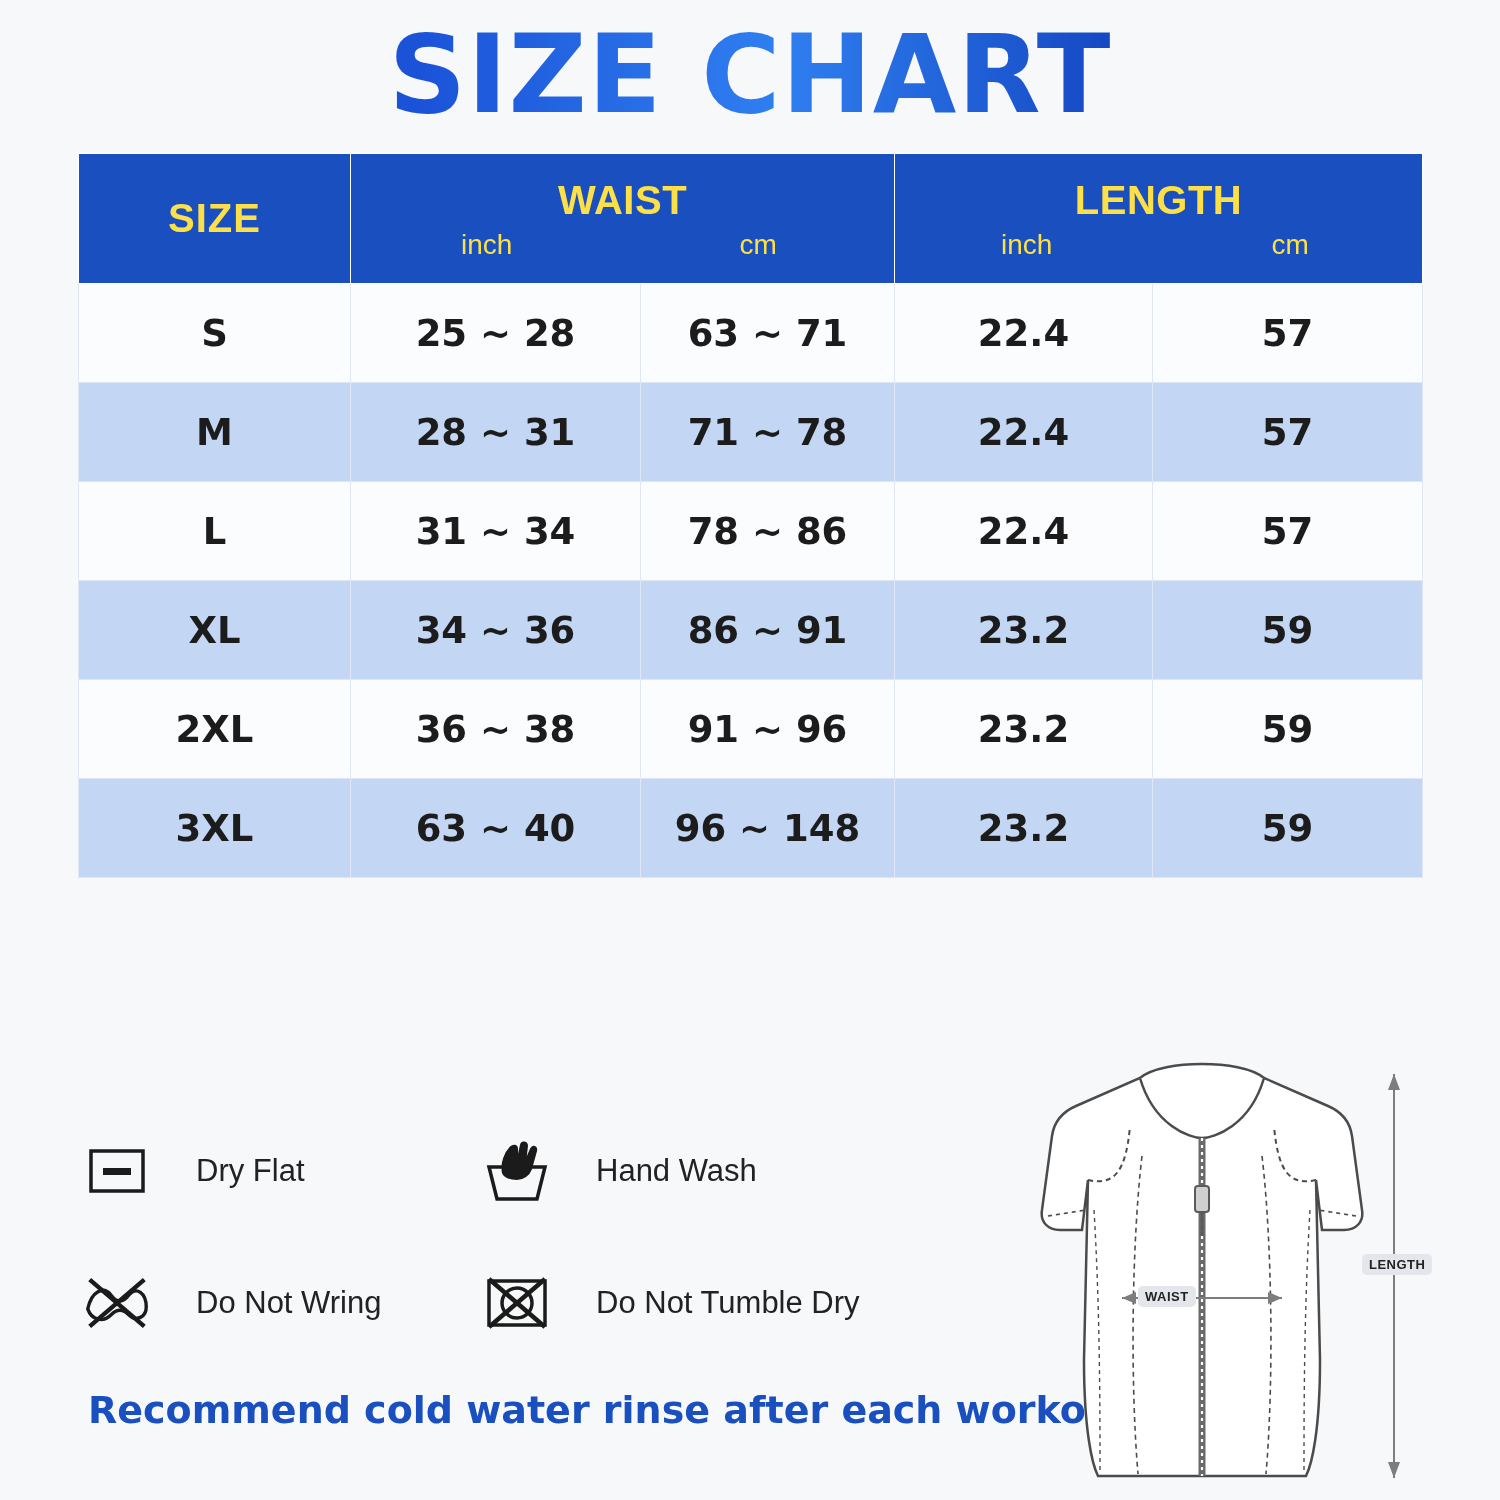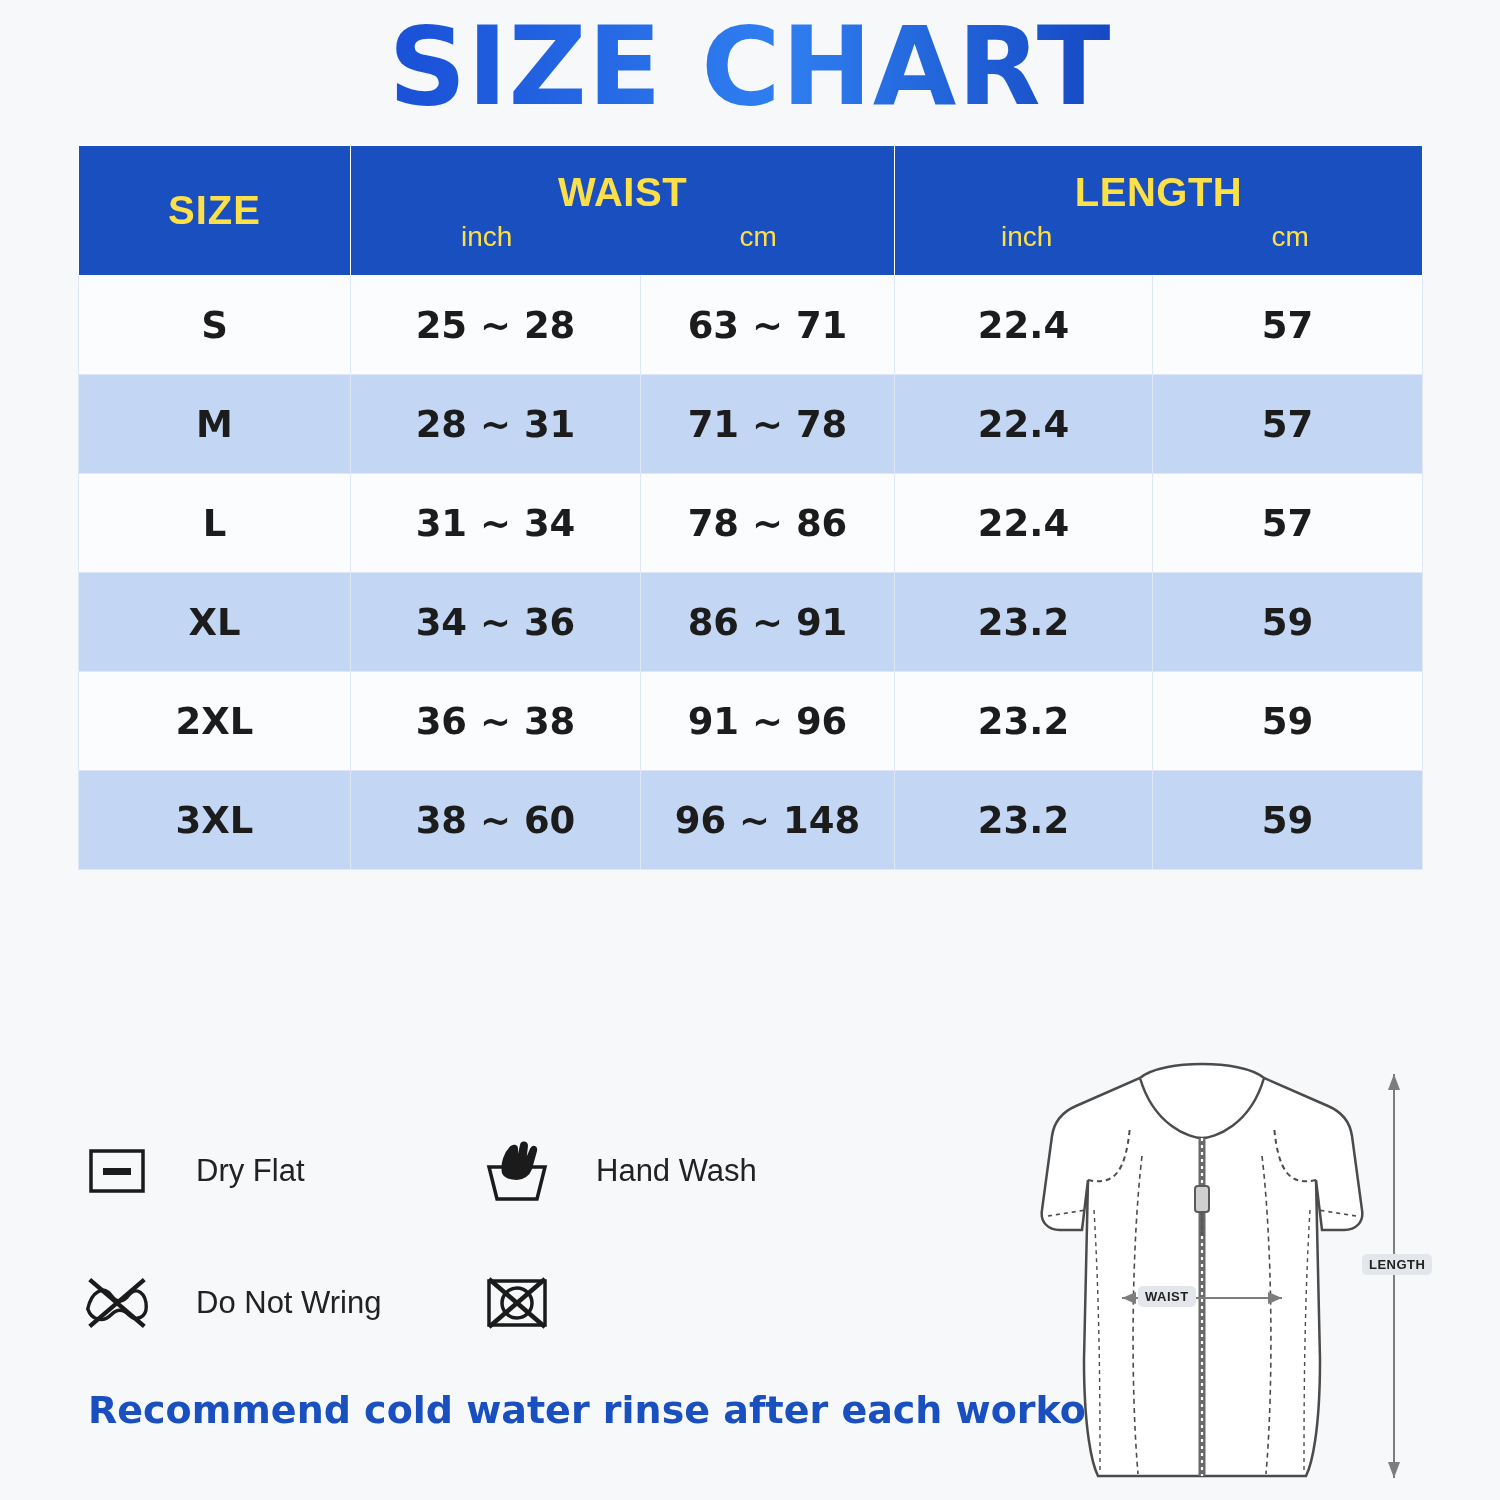--- a/index.html
+++ b/index.html
@@ -12,21 +12,21 @@
   .page {
     position: relative;
     width: 1500px; height: 1500px;
     background: #f7f8fa;
     overflow: hidden;
   }
 
   
   .title {
     text-align: center;
-    padding-top: 10px;
+    padding-top: 18px;
     font-size: 108px;
     font-weight: bold;
     letter-spacing: 1px;
     font-family: "DejaVu Sans", sans-serif;
     background: linear-gradient(90deg, #1a4fd0 0%, #1b53d8 28%, #2f7ff0 52%, #1344c0 76%, #0e3aa8 100%);
     -webkit-background-clip: text;
     background-clip: text;
     color: transparent;
     -webkit-text-fill-color: transparent;
     line-height: 1.05;
@@ -218,21 +218,21 @@
         </tr>
         <tr class="row-odd">
           <td class="size-cell">2XL</td>
           <td>36 ~ 38</td>
           <td>91 ~ 96</td>
           <td>23.2</td>
           <td>59</td>
         </tr>
         <tr class="row-even">
           <td class="size-cell">3XL</td>
-          <td>38 ~ 60</td>
+          <td>63 ~ 40</td>
           <td>96 ~ 148</td>
           <td>23.2</td>
           <td>59</td>
         </tr>
       </tbody>
     </table>
   </div>
 
   <div class="care">
     <div class="care-grid">
@@ -270,20 +270,21 @@
 
       <div class="care-item">
         <span class="care-icon">
           <svg width="76" height="76" viewBox="0 0 76 76">
             <rect x="10" y="16" width="56" height="44" fill="none" stroke="#1b1b1b" stroke-width="3.5"></rect>
             <circle cx="38" cy="38" r="15" fill="none" stroke="#1b1b1b" stroke-width="3.5"></circle>
             <line x1="10" y1="14" x2="66" y2="62" stroke="#1b1b1b" stroke-width="4.5"></line>
             <line x1="66" y1="14" x2="10" y2="62" stroke="#1b1b1b" stroke-width="4.5"></line>
           </svg>
         </span>
+        <span class="care-label">Do Not Tumble Dry</span>
       </div>
 
     </div>
   </div>
 
   <div class="recommend">Recommend cold water rinse after each workout.</div>
 
   <div class="garment">
     <svg width="470" height="430" viewBox="0 0 470 430">
 

